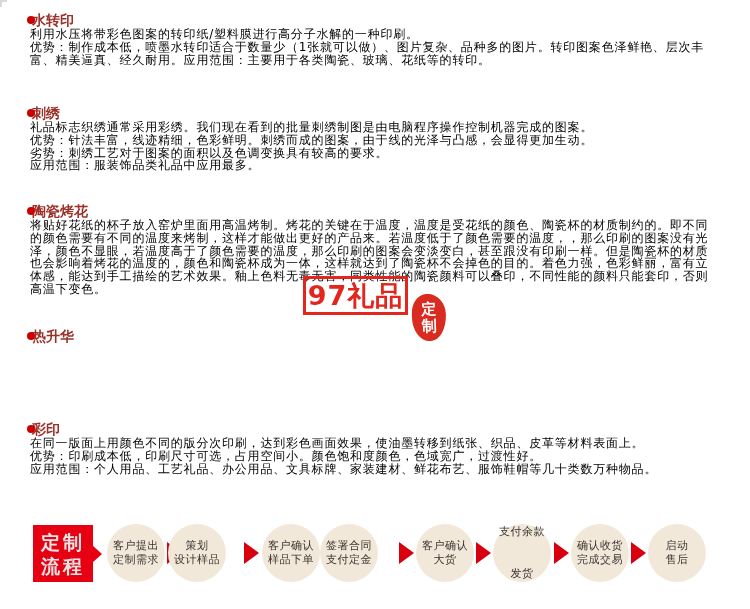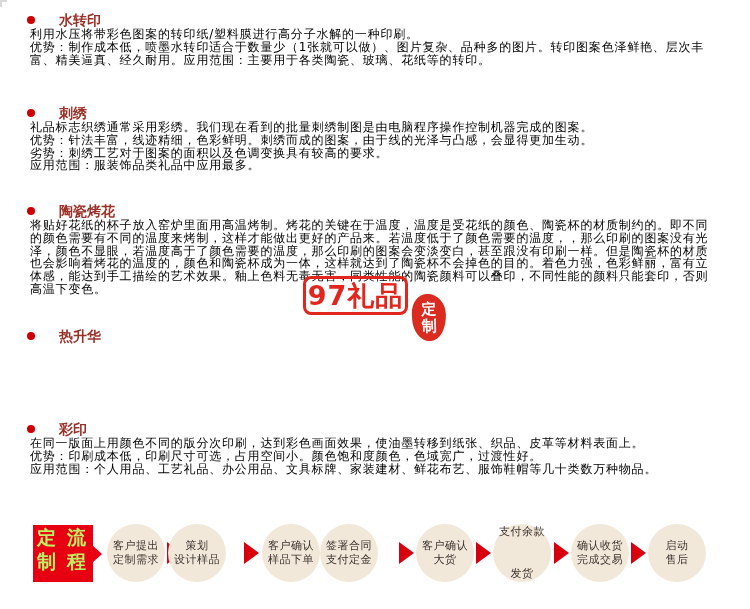--- a/index.html
+++ b/index.html
@@ -8,47 +8,47 @@
     background:#ffffff;
     font-family:"DejaVu Sans",sans-serif;
     position:relative;
     overflow:hidden;
   }
   
   .corner-h{position:absolute;left:0;top:0;width:7px;height:2px;background:#d9d9d9;}
   .corner-v{position:absolute;left:0;top:0;width:2px;height:7px;background:#d9d9d9;}
 
   .section{position:absolute;left:0;width:750px;}
-  .sec-head{position:relative;padding-left:59px;font-size:14px;font-weight:bold;color:#9a3129;height:16px;line-height:16px;}
+  .sec-head{position:relative;padding-left:32px;font-size:14px;font-weight:bold;color:#9a3129;height:16px;line-height:16px;}
   .bullet{position:absolute;left:27px;top:4px;width:8px;height:8px;border-radius:50%;background:#cc0000;}
   .sec-body{margin:0 38px 0 30px;font-size:12px;line-height:12.8px;color:#000000;letter-spacing:0.8px;}
   .sec-body p{margin:0;padding:0;}
 
   
   .wm-box{
     position:absolute;left:303px;top:276px;width:99px;height:33px;
-    border:3px solid #e2261d;border-radius:8px;
+    border:3px solid #e2261d;border-radius:0;
     color:#e2261d;font-size:27px;font-weight:bold;text-align:center;line-height:34px;
     letter-spacing:1px;background:transparent;
   }
   .wm-seal{
     position:absolute;left:412px;top:294px;width:34px;height:47px;
     background:#d92b1f;
     border-radius:46% 54% 48% 52% / 42% 46% 58% 52%;
     color:#ffffff;font-size:15px;font-weight:bold;text-align:center;
     display:flex;flex-direction:column;justify-content:center;
     line-height:17px;transform:rotate(-2deg);
   }
 
   
   .flow{position:absolute;left:0;top:519px;width:750px;height:90px;}
   .flow-label{
     position:absolute;left:33px;top:6px;width:60px;height:57px;
-    background:#e60012;color:#bef264;
-    display:flex;flex-direction:row;justify-content:center;
+    background:#e60012;color:#e5e5e5;
+    display:flex;flex-direction:column;justify-content:center;
     text-align:center;font-size:19px;font-weight:bold;line-height:24px;letter-spacing:3px;
   }
   .flow-label .tail{
     position:absolute;right:-9px;top:50%;margin-top:-9px;width:0;height:0;
     border-left:10px solid #e60012;border-top:9px solid transparent;border-bottom:9px solid transparent;
   }
   .step{
     position:absolute;top:5px;width:58px;height:58px;border-radius:50%;
     background:#f2e8d9;color:#3a322f;
     display:flex;flex-direction:column;justify-content:center;

